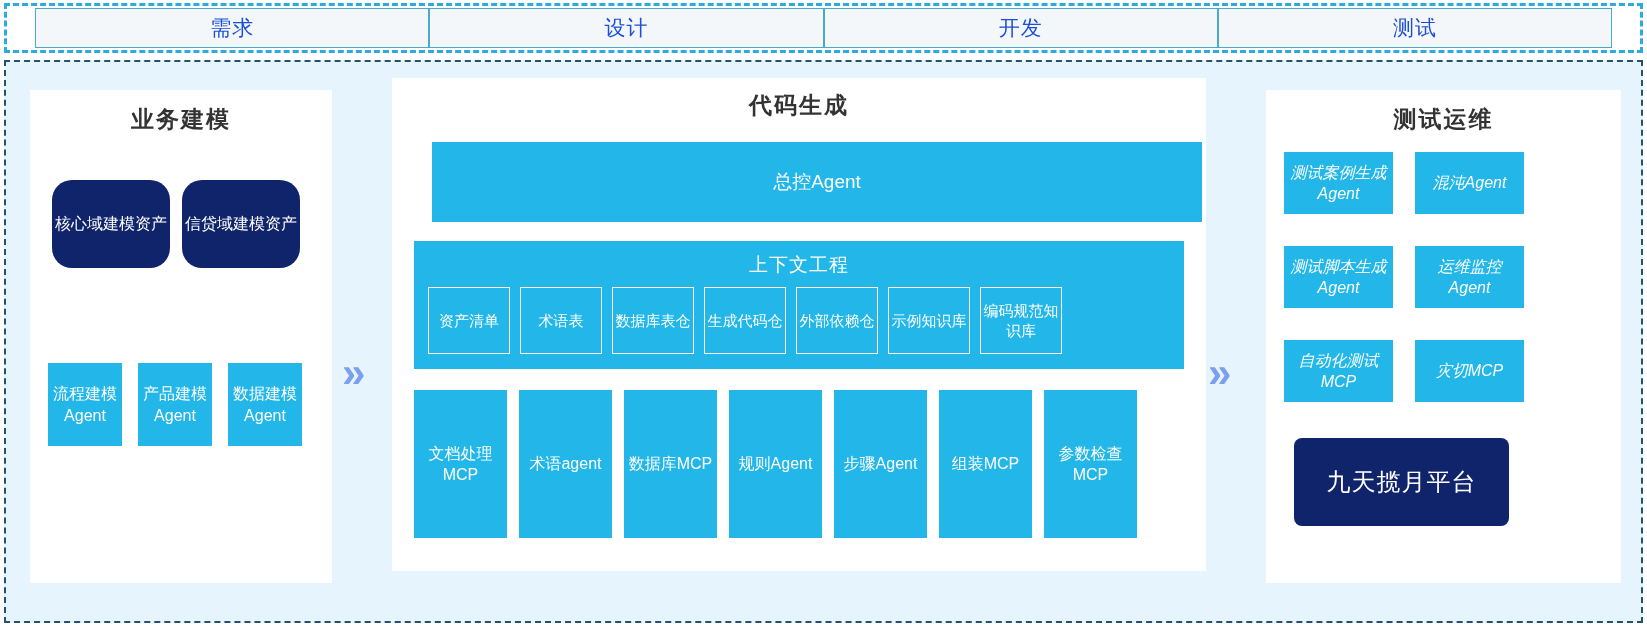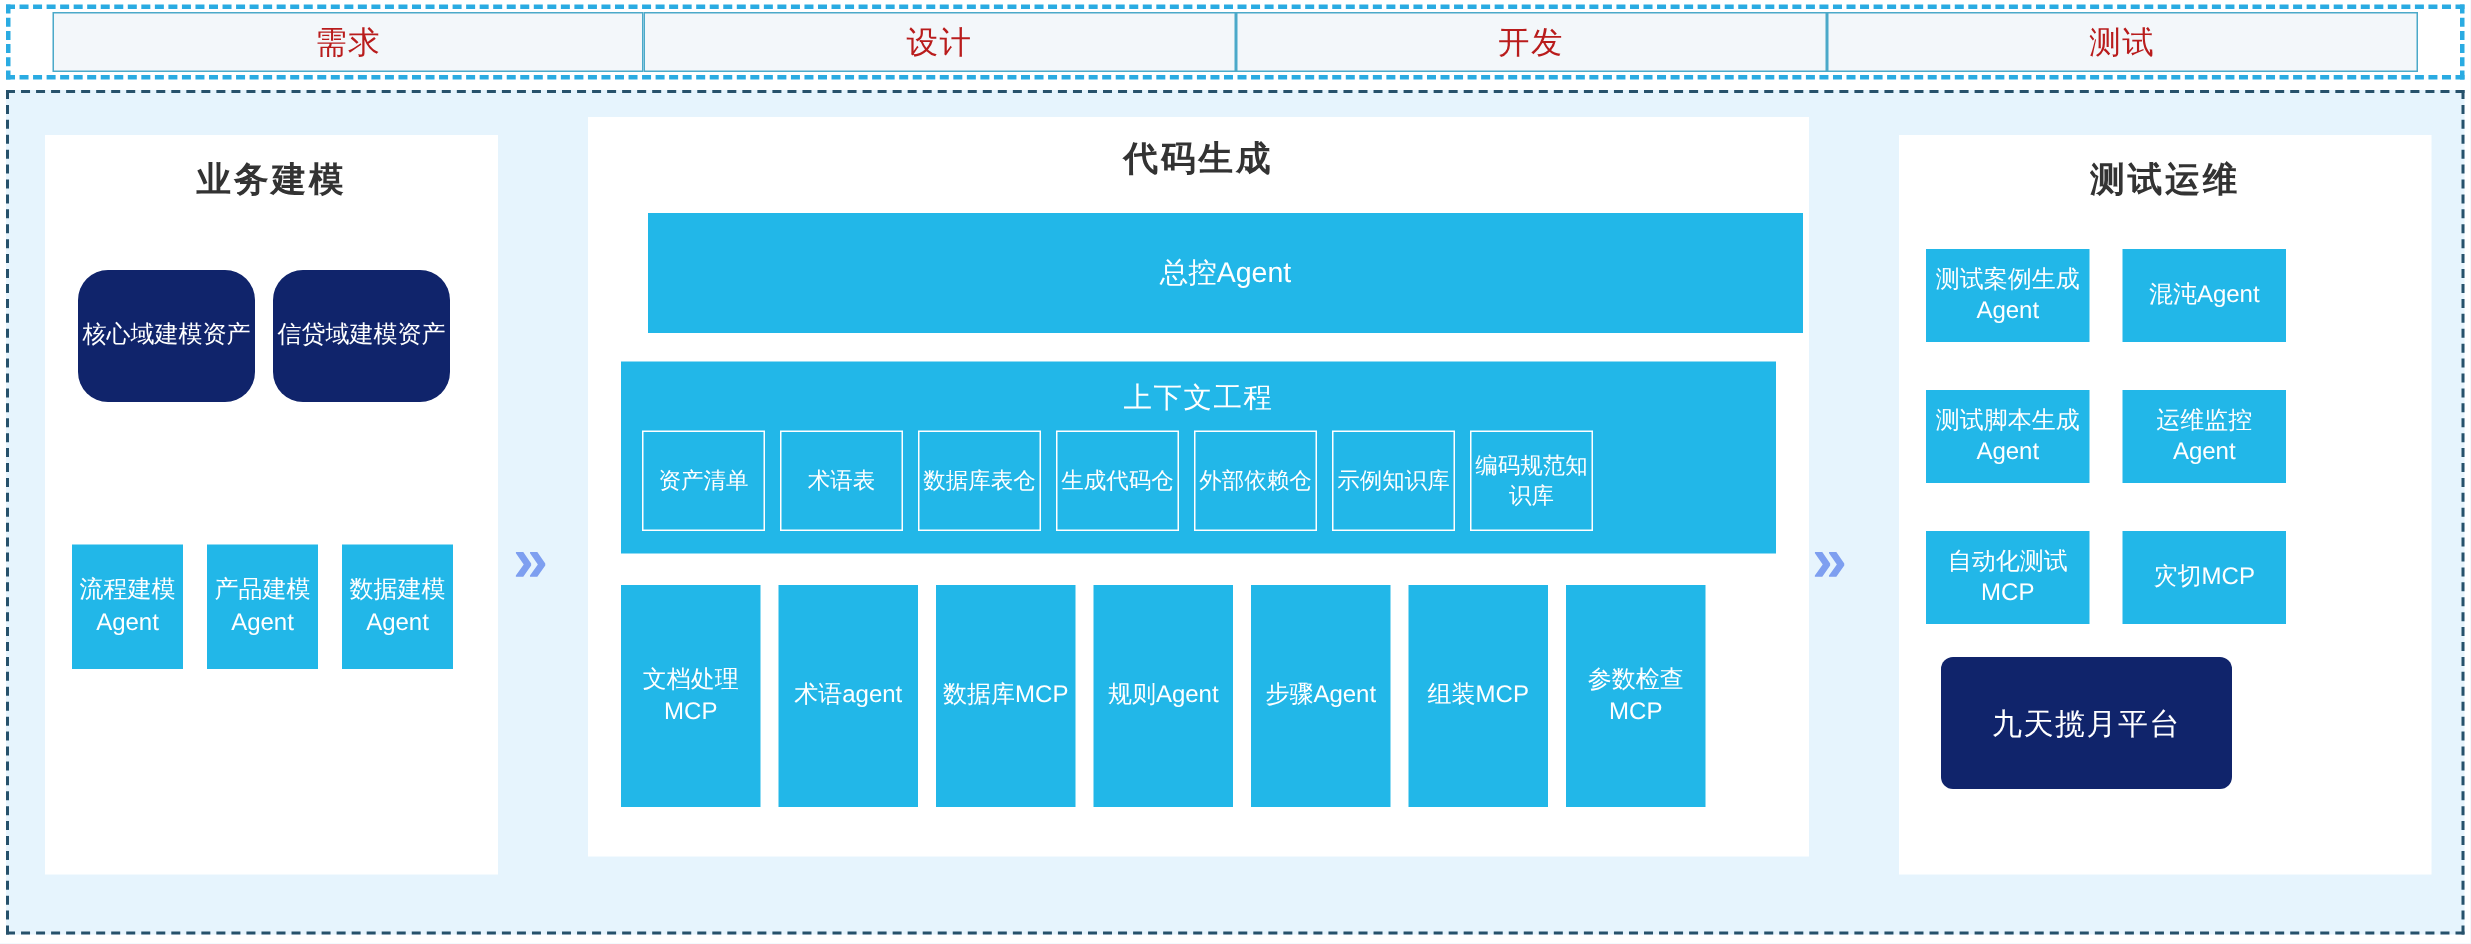--- a/index.html
+++ b/index.html
@@ -19,21 +19,21 @@
     border:3px dashed #2aabe2;
     display:flex;align-items:center;justify-content:space-between;
     padding:0 28px;
   }
   .phase-box{
     box-sizing:border-box;
     width:403px;height:40px;
     background:#f3f7fa;
     border:1.5px solid #4ba9c9;
     display:flex;align-items:center;justify-content:center;
-    color:#b91c1c;font-size:21px;letter-spacing:1px;
+    color:#1d4ed8;font-size:21px;letter-spacing:1px;
   }
 
   
   .main-area{
     position:absolute;left:4px;top:60px;width:1639px;height:563px;
     box-sizing:border-box;
     border:2px dashed #26516b;
     background:#e6f4fd;
   }
 
@@ -135,37 +135,37 @@
     display:flex;align-items:center;justify-content:center;
     text-align:center;
     padding:0 2px;box-sizing:border-box;
   }
 
   
   #panel-right{left:1260px;top:28px;width:355px;height:493px;}
   #panel-right .panel-title{margin-top:14px;}
 
   .test-grid{
-    position:absolute;left:18px;top:76px;
+    position:absolute;left:18px;top:62px;
     display:grid;
     grid-template-columns:109px 109px;
     grid-template-rows:62px 62px 62px;
-    column-gap:22px;row-gap:32px;
+    column-gap:22px;row-gap:32px;font-style:italic;
   }
   .test-box{
     background:#22b7e8;
     color:#ffffff;font-size:16px;line-height:1.33;
     display:flex;align-items:center;justify-content:center;
     text-align:center;padding:0 3px;box-sizing:border-box;
   }
 
   .platform-box{
-    position:absolute;left:28px;top:348px;width:194px;height:88px;
+    position:absolute;left:28px;top:348px;width:215px;height:88px;
     background:#10246b;border-radius:8px;
-    color:#ffffff;font-size:20px;letter-spacing:1px;
+    color:#ffffff;font-size:24px;letter-spacing:1px;
     display:flex;align-items:center;justify-content:center;
     text-align:right;
   }
 </style>
 </head>
 <body>
 
 <div class="root">
 
   <div class="phase-bar">

